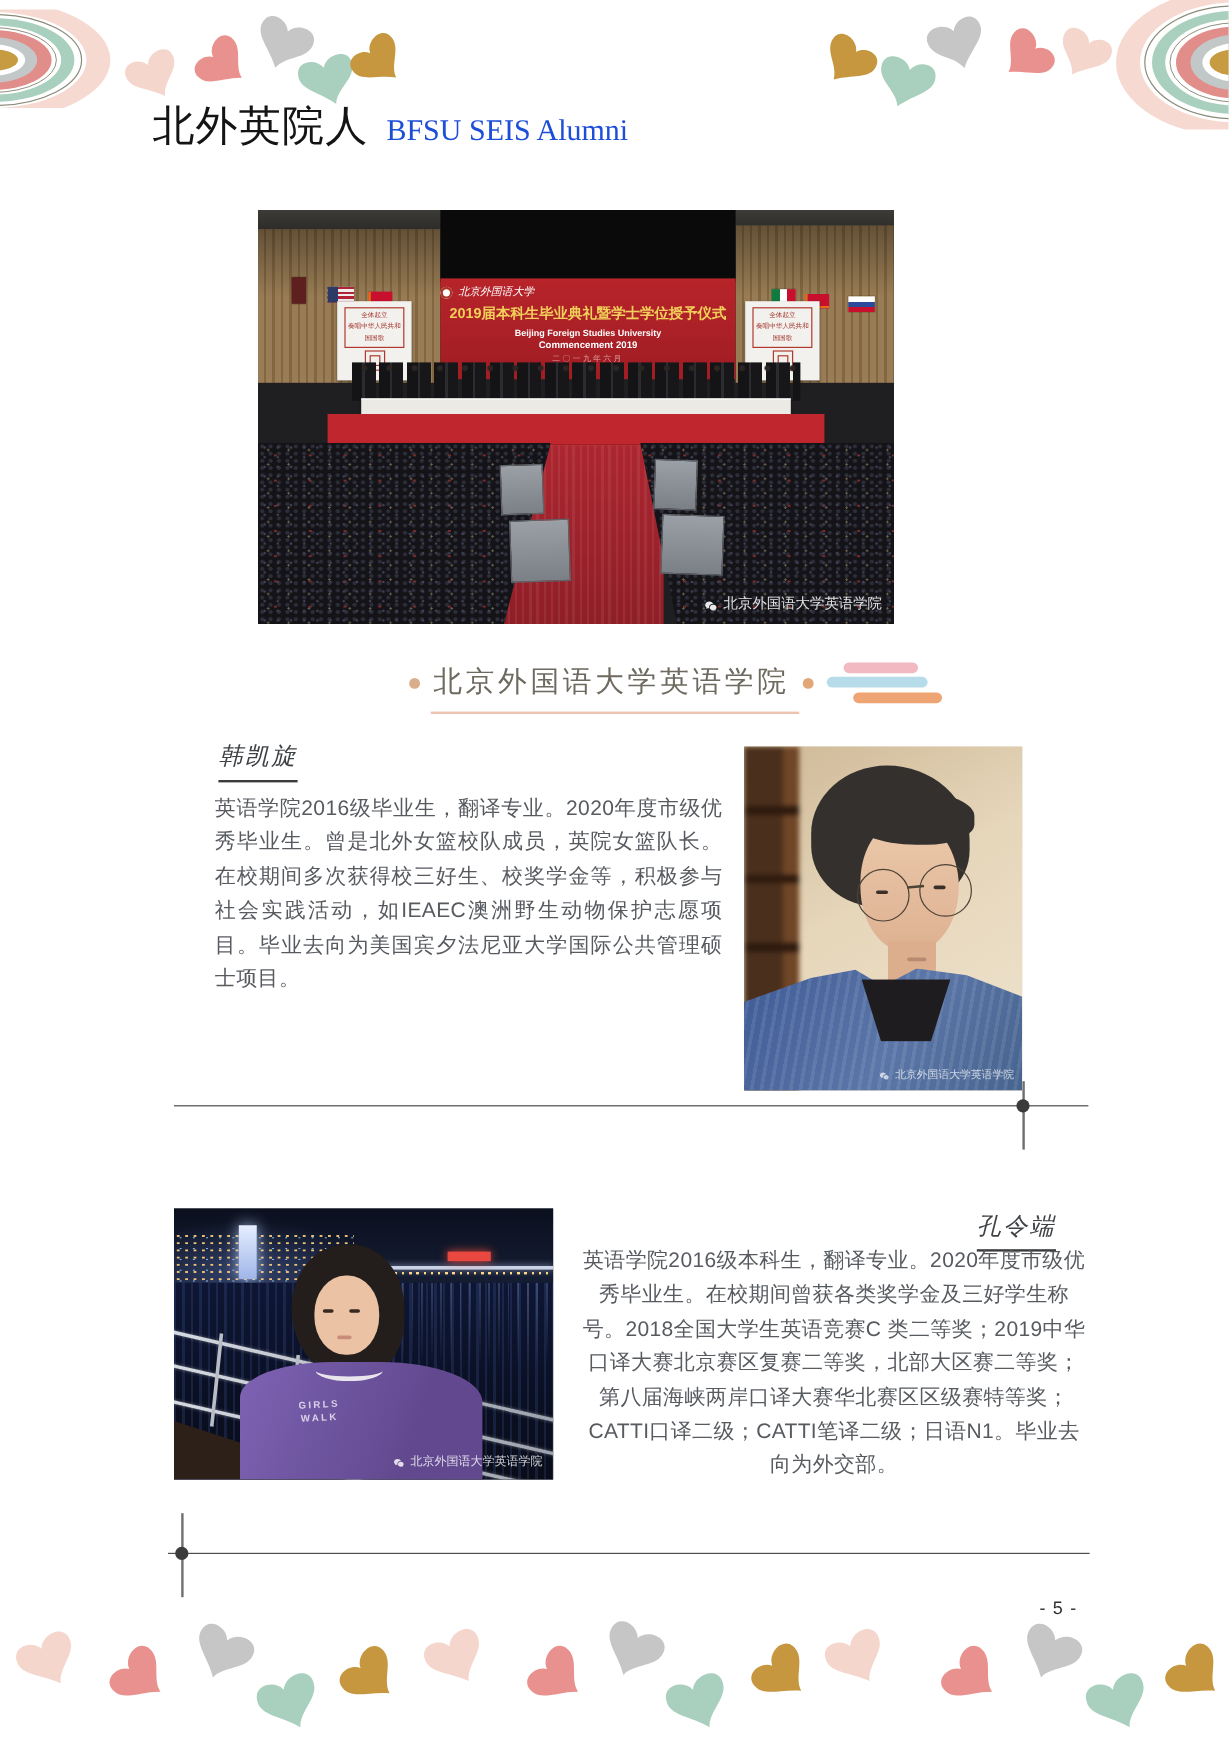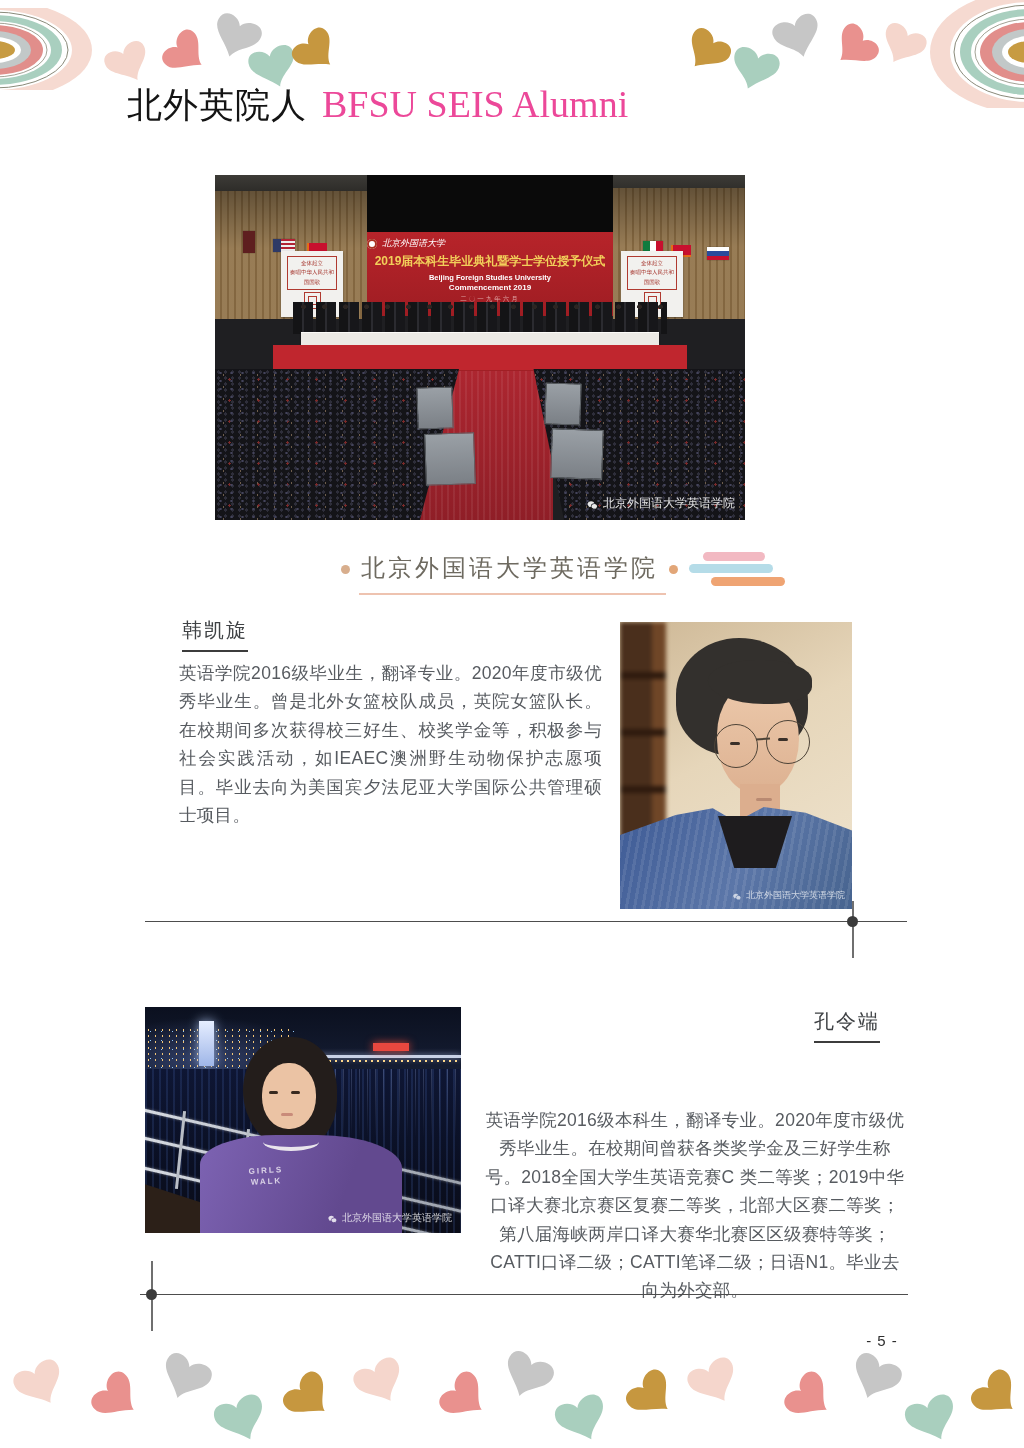--- a/index.html
+++ b/index.html
@@ -7,21 +7,21 @@
         font-family:"Liberation Sans",sans-serif;}
   .abs{position:absolute;}
 
   
   .heart{position:absolute;pointer-events:none;}
   .arc{position:absolute;pointer-events:none;}
 
   
   .masthead{position:absolute;left:127px;top:82px;display:flex;align-items:baseline;gap:15px;}
   .masthead-zh{font-size:35px;font-weight:400;color:#141414;letter-spacing:1px;}
-  .masthead-en{font-family:"Liberation Serif",serif;font-size:38px;color:#ec4899;}
+  .masthead-en{font-family:"Liberation Serif",serif;font-size:25px;color:#1d4ed8;}
 
   
   .hero{position:absolute;left:215px;top:175px;width:530px;height:345px;background:#1f1f22;overflow:hidden;}
   .hero .ceiling{position:absolute;left:0;top:0;width:100%;height:24px;background:linear-gradient(#3d3b37,#262522);}
   .hero .wood{position:absolute;background:
       linear-gradient(rgba(0,0,0,.38),rgba(0,0,0,.05) 45%),
       repeating-linear-gradient(90deg,#a0835a 0 5px,#8a6c43 5px 7px);}
   .hero .wood.left{left:0;top:16px;width:152px;height:128px;}
   .hero .wood.right{left:398px;top:13px;width:132px;height:131px;}
   .hero .screen-black{position:absolute;left:152px;top:0;width:246px;height:60px;background:#0a0a0a;}
@@ -72,21 +72,21 @@
   
   .section-wrap{position:absolute;left:341px;top:549px;display:flex;align-items:center;gap:11px;height:40px;}
   .sec-dot{width:9px;height:9px;border-radius:50%;}
   .sec-title{position:relative;font-size:24px;color:#6e6a60;letter-spacing:3px;padding-bottom:2px;}
   .sec-title:after{content:"";position:absolute;left:-2px;right:-8px;bottom:-9px;height:2.5px;background:#eec3b0;}
   .dashes{position:relative;width:100px;height:36px;}
   .dash{position:absolute;height:9px;border-radius:5px;}
 
   
   .pname{font-size:20px;color:#3f4245;letter-spacing:2px;display:inline-block;
-         border-bottom:2px solid #3c3c3c;padding-bottom:6px;}
+         border-bottom:2px solid #3c3c3c;padding-bottom:6px;font-style:italic;}
   .bio{font-size:17.5px;line-height:28.4px;color:#575b60;letter-spacing:.3px;}
   .bio.justify{text-align:justify;}
   .bio.center{text-align:center;}
 
   
   .photo1{position:absolute;left:620px;top:622px;width:232px;height:287px;overflow:hidden;
       background:linear-gradient(150deg,#cdb795 0%,#e6d6ba 45%,#efe4cf 100%);}
   .photo1 .shelf{position:absolute;left:0;top:0;width:46px;height:100%;filter:blur(2px);
       background:
         repeating-linear-gradient(180deg,rgba(0,0,0,0) 0 50px,#2e1a0e 50px 57px),
@@ -421,21 +421,21 @@
       <svg width="11" height="11" viewBox="0 0 24 24" fill="rgba(255,255,255,.9)">
           <use href="#wx"></use>
         </svg>
       <span>北京外国语大学英语学院</span>
     </div>
   </div>
 
   <div class="abs" style="left:740px;top:1008px;width:140px;text-align:right;">
     <span class="pname">孔令端</span>
   </div>
-  <div class="abs bio center" style="left:483px;top:1106px;width:424px;">英语学院2016级本科生，翻译专业。2020年度市级优秀毕业生。在校期间曾获各类奖学金及三好学生称号。2018全国大学生英语竞赛C 类二等奖；2019中华口译大赛北京赛区复赛二等奖，北部大区赛二等奖；第八届海峡两岸口译大赛华北赛区区级赛特等奖；CATTI口译二级；CATTI笔译二级；日语N1。毕业去向为外交部。</div>
+  <div class="abs bio center" style="left:483px;top:1036px;width:424px;">英语学院2016级本科生，翻译专业。2020年度市级优秀毕业生。在校期间曾获各类奖学金及三好学生称号。2018全国大学生英语竞赛C 类二等奖；2019中华口译大赛北京赛区复赛二等奖，北部大区赛二等奖；第八届海峡两岸口译大赛华北赛区区级赛特等奖；CATTI口译二级；CATTI笔译二级；日语N1。毕业去向为外交部。</div>
 
   <div class="hline" style="left:140px;top:1294px;width:768px;"></div>
   <div class="vline" style="left:151px;top:1261px;height:70px;"></div>
   <div class="ddot" style="left:146px;top:1289px;"></div>
 
   <div class="pagenum">- 5 -</div>
 
 </div>
 
 </body></html>

